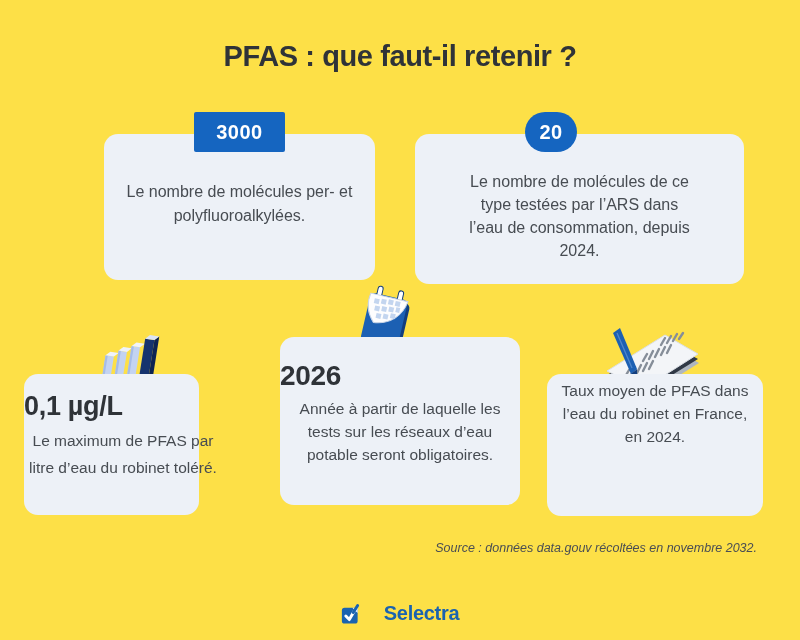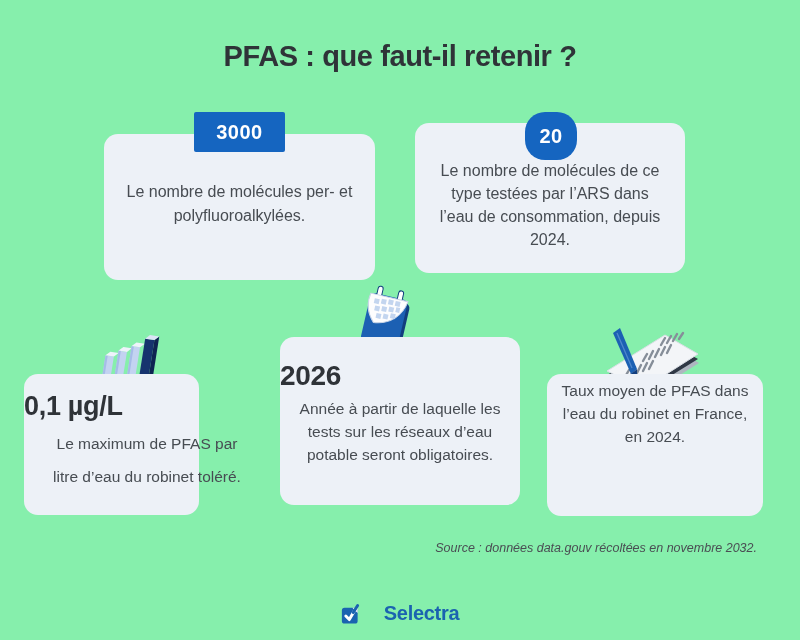--- a/index.html
+++ b/index.html
@@ -1,50 +1,50 @@
 <!DOCTYPE html>
 <html><head>
 <meta charset="utf-8">
 <style>
   html,body{margin:0;padding:0;background:#ffffff;}
   .canvas{
-    position:relative;width:800px;height:640px;background:#86efac;overflow:hidden;
+    position:relative;width:800px;height:640px;background:#fde047;overflow:hidden;
     font-family:"Liberation Sans","DejaVu Sans",sans-serif;
   }
   .title{
     position:absolute;top:40px;left:0;width:800px;text-align:center;
     font-size:29px;font-weight:700;color:#2f3338;letter-spacing:-0.4px;margin:0;
   }
   .card{
     position:absolute;background:#edf1f7;border-radius:14px;box-sizing:border-box;
   }
   .card p{margin:0 auto;color:#474c52;text-align:center;}
   
   .card--t1{left:104px;top:134px;width:271px;height:146px;}
   .card--t1 p{padding-top:46px;width:230px;font-size:16px;line-height:24px;}
-  .card--t2{left:415px;top:123px;width:270px;height:150px;}
+  .card--t2{left:415px;top:134px;width:329px;height:150px;}
   .card--t2 p{padding-top:36px;width:226px;font-size:16px;line-height:23px;}
   .badge{
     position:absolute;background:#1565c0;color:#ffffff;border-radius:2px;
     display:flex;align-items:center;justify-content:center;
     font-size:20px;font-weight:700;letter-spacing:0.5px;
   }
   .badge--1{left:194px;top:112px;width:91px;height:40px;}
-  .badge--2{left:525px;top:112px;width:52px;height:48px;border-radius:20px;}
+  .badge--2{left:525px;top:112px;width:52px;height:40px;border-radius:20px;}
   
   .card--b1{left:24px;top:374px;width:175px;height:141px;}
   .card--b2{left:280px;top:337px;width:240px;height:168px;}
   .card--b3{left:547px;top:374px;width:216px;height:142px;}
   .stat-value{
     margin:0;text-align:left;font-weight:700;color:#2f3338;font-size:27px;letter-spacing:-0.3px;
   }
   .card--b1 .stat-value{padding-top:17px;}
   .card--b2 .stat-value{padding-top:23px;font-size:28px;}
   .card--b3 .stat-value{padding-top:15px;}
-  .card--b1 p{width:198px;font-size:15.5px;line-height:33px;padding-top:5px;margin-left:24px;}
+  .card--b1 p{width:198px;font-size:15.5px;line-height:27px;padding-top:5px;}
   .card--b2 p{width:208px;font-size:15.5px;line-height:23px;padding-top:5px;}
   .card--b3 p{width:190px;font-size:15.5px;line-height:23px;padding-top:5px;}
   .icon{position:absolute;}
   .icon--bars{left:98px;top:331px;width:64px;height:60px;}
   .icon--calendar{left:352px;top:283px;width:66px;height:76px;}
   .icon--doc{left:597px;top:325px;width:106px;height:72px;}
   .source{
     position:absolute;top:541px;left:0;width:757px;text-align:right;margin:0;
     font-size:12.5px;font-style:italic;color:#4a4e53;
   }

